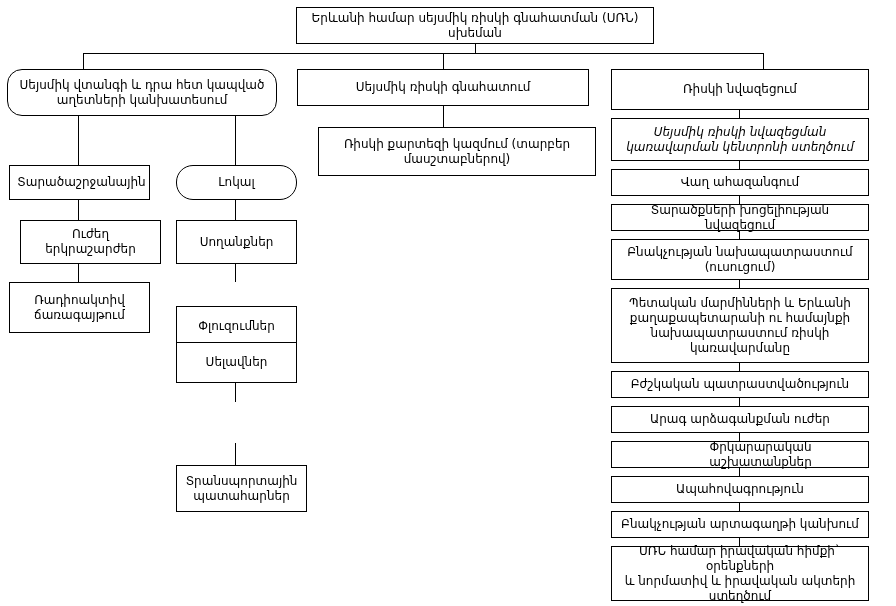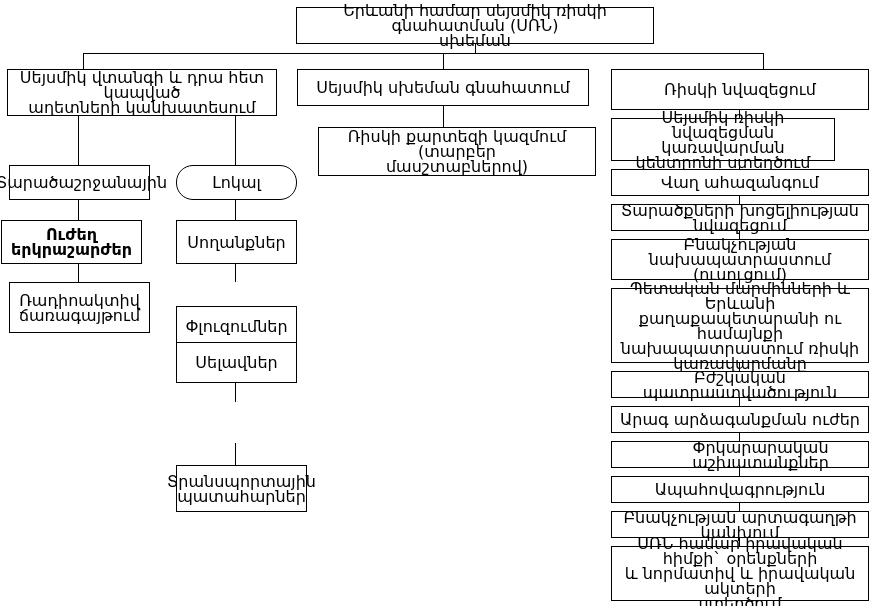--- a/index.html
+++ b/index.html
@@ -19,21 +19,21 @@
     overflow: hidden;
   }
   .node {
     position: absolute;
     border: 1px solid #000000;
     background: #ffffff;
     display: flex;
     align-items: center;
     justify-content: center;
     text-align: center;
-    font-size: 16px;
+    font-size: 12px;
     line-height: 15px;
     color: #000000;
     padding: 2px 4px;
     white-space: pre-line;
     z-index: 2;
   }
   .conn {
     position: absolute;
     background: #000000;
     z-index: 1;
@@ -76,44 +76,44 @@
   <div class="conn v" style="left:739px; top:363px; height:8px;"></div>
   <div class="conn v" style="left:739px; top:398px; height:8px;"></div>
   <div class="conn v" style="left:739px; top:433px; height:8px;"></div>
   <div class="conn v" style="left:739px; top:468px; height:8px;"></div>
   <div class="conn v" style="left:739px; top:503px; height:8px;"></div>
   <div class="conn v" style="left:739px; top:538px; height:8px;"></div>
 
   <div class="node" style="left:296px; top:7px; width:358px; height:37px;">Երևանի համար սեյսմիկ ռիսկի գնահատման (ՍՌՆ)
 սխեման</div>
 
-  <div class="node" style="left:7px; top:69px; width:270px; height:47px;">Սեյսմիկ վտանգի և դրա հետ կապված
+  <div class="node" style="left:7px; top:69px; width:270px; height:47px;border-radius:15px;">Սեյսմիկ վտանգի և դրա հետ կապված
 աղետների կանխատեսում</div>
 
-  <div class="node" style="left:297px; top:69px; width:292px; height:37px;">Սեյսմիկ սխեման գնահատում</div>
+  <div class="node" style="left:297px; top:69px; width:292px; height:37px;">Սեյսմիկ ռիսկի գնահատում</div>
 
   <div class="node" style="left:611px; top:69px; width:258px; height:41px;">Ռիսկի նվազեցում</div>
 
   <div class="node" style="left:318px; top:127px; width:278px; height:49px;">Ռիսկի քարտեզի կազմում (տարբեր
 մասշտաբներով)</div>
 
   <div class="node" style="left:9px; top:165px; width:141px; height:35px;padding-left:8px;">Տարածաշրջանային</div>
-  <div class="node" style="left:1px; top:220px; width:141px; height:44px;font-weight:bold;">Ուժեղ
+  <div class="node" style="left:20px; top:220px; width:141px; height:44px;">Ուժեղ
 երկրաշարժեր</div>
   <div class="node" style="left:9px; top:282px; width:141px; height:51px;">Ռադիոակտիվ
 ճառագայթում</div>
 
   <div class="node" style="left:176px; top:165px; width:121px; height:35px;border-radius:17px;">Լոկալ</div>
   <div class="node" style="left:176px; top:220px; width:121px; height:44px;">Սողանքներ</div>
   <div class="node" style="left:176px; top:282px; width:121px; height:41px;margin-top:24px;">Փլուզումներ</div>
   <div class="node" style="left:176px; top:342px; width:121px; height:41px;">Սելավներ</div>
   <div class="node" style="left:176px; top:465px; width:131px; height:47px;">Տրանսպորտային
 պատահարներ</div>
 
-  <div class="node" style="left:611px; top:118px; width:224px; height:43px;">Սեյսմիկ ռիսկի նվազեցման
+  <div class="node" style="left:611px; top:118px; width:258px; height:43px;font-style:italic;">Սեյսմիկ ռիսկի նվազեցման
 կառավարման կենտրոնի ստեղծում</div>
   <div class="node" style="left:611px; top:169px; width:258px; height:27px;">Վաղ ահազանգում</div>
   <div class="node" style="left:611px; top:204px; width:258px; height:27px;">Տարածքների խոցելիության նվազեցում</div>
   <div class="node" style="left:611px; top:239px; width:258px; height:41px;">Բնակչության նախապատրաստում
 (ուսուցում)</div>
   <div class="node" style="left:611px; top:288px; width:258px; height:75px;">Պետական մարմինների և Երևանի
 քաղաքապետարանի ու համայնքի
 նախապատրաստում ռիսկի
 կառավարմանը</div>
   <div class="node" style="left:611px; top:371px; width:258px; height:27px;">Բժշկական պատրաստվածություն</div>

